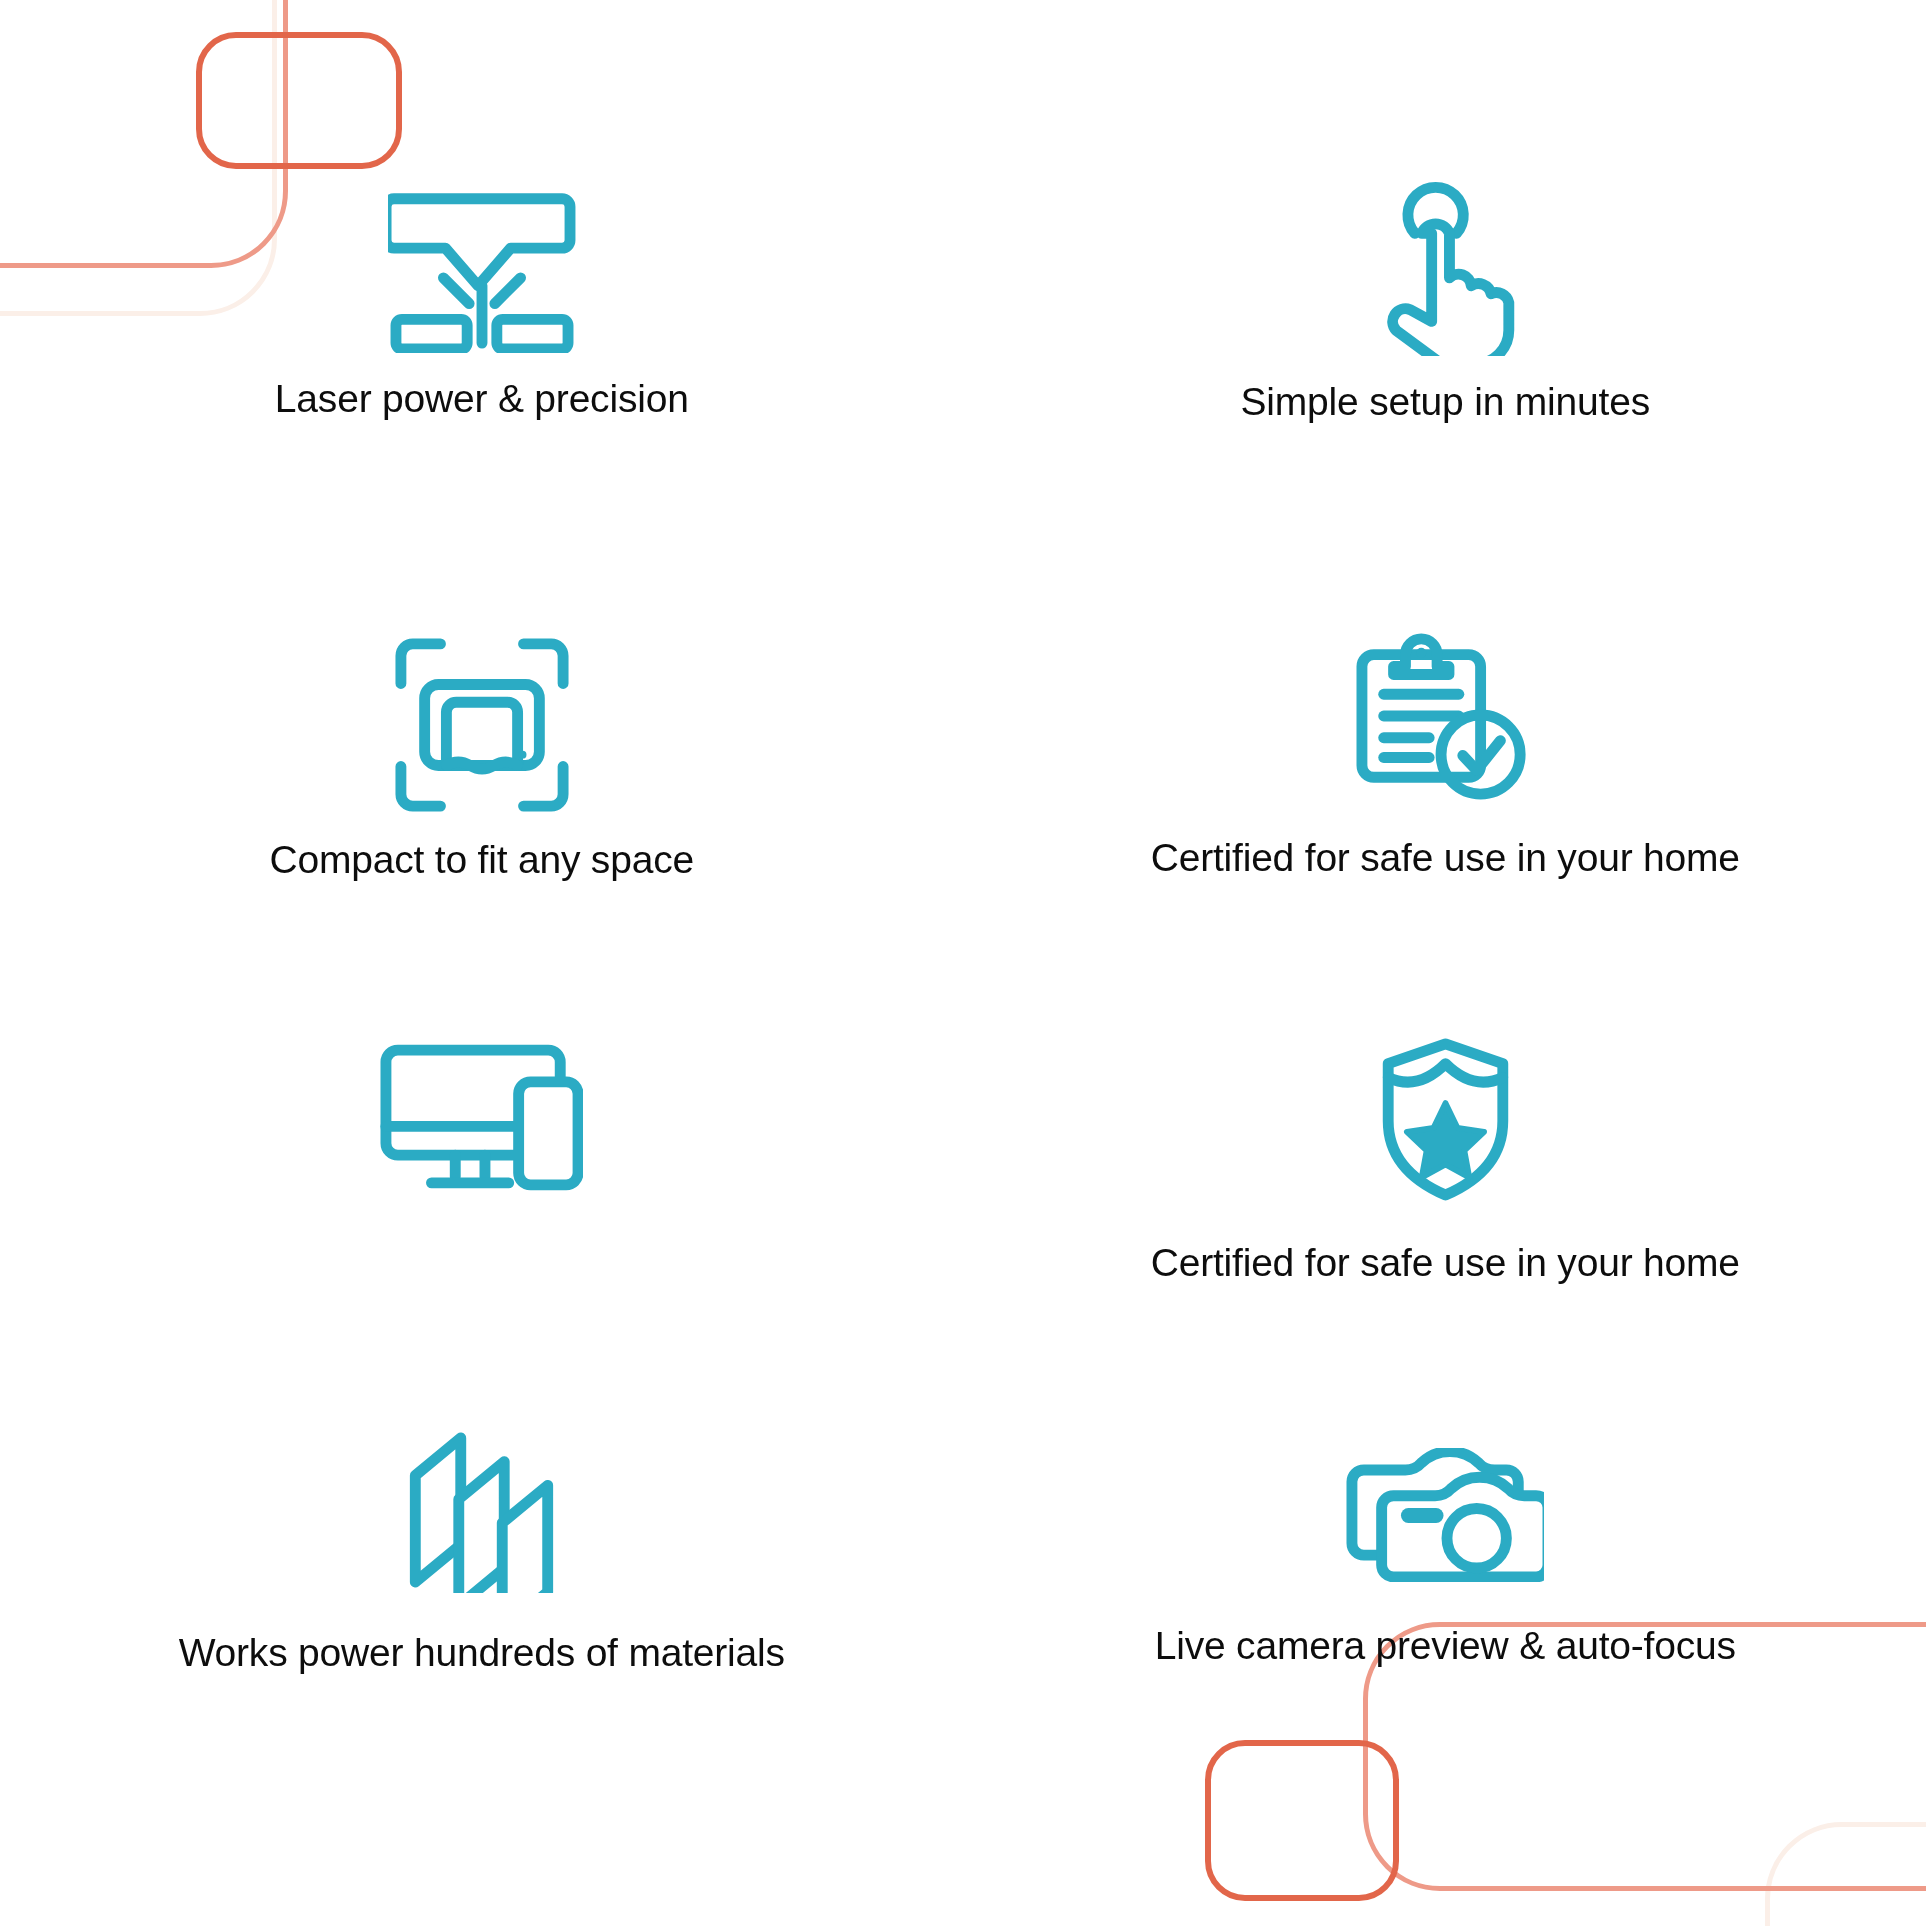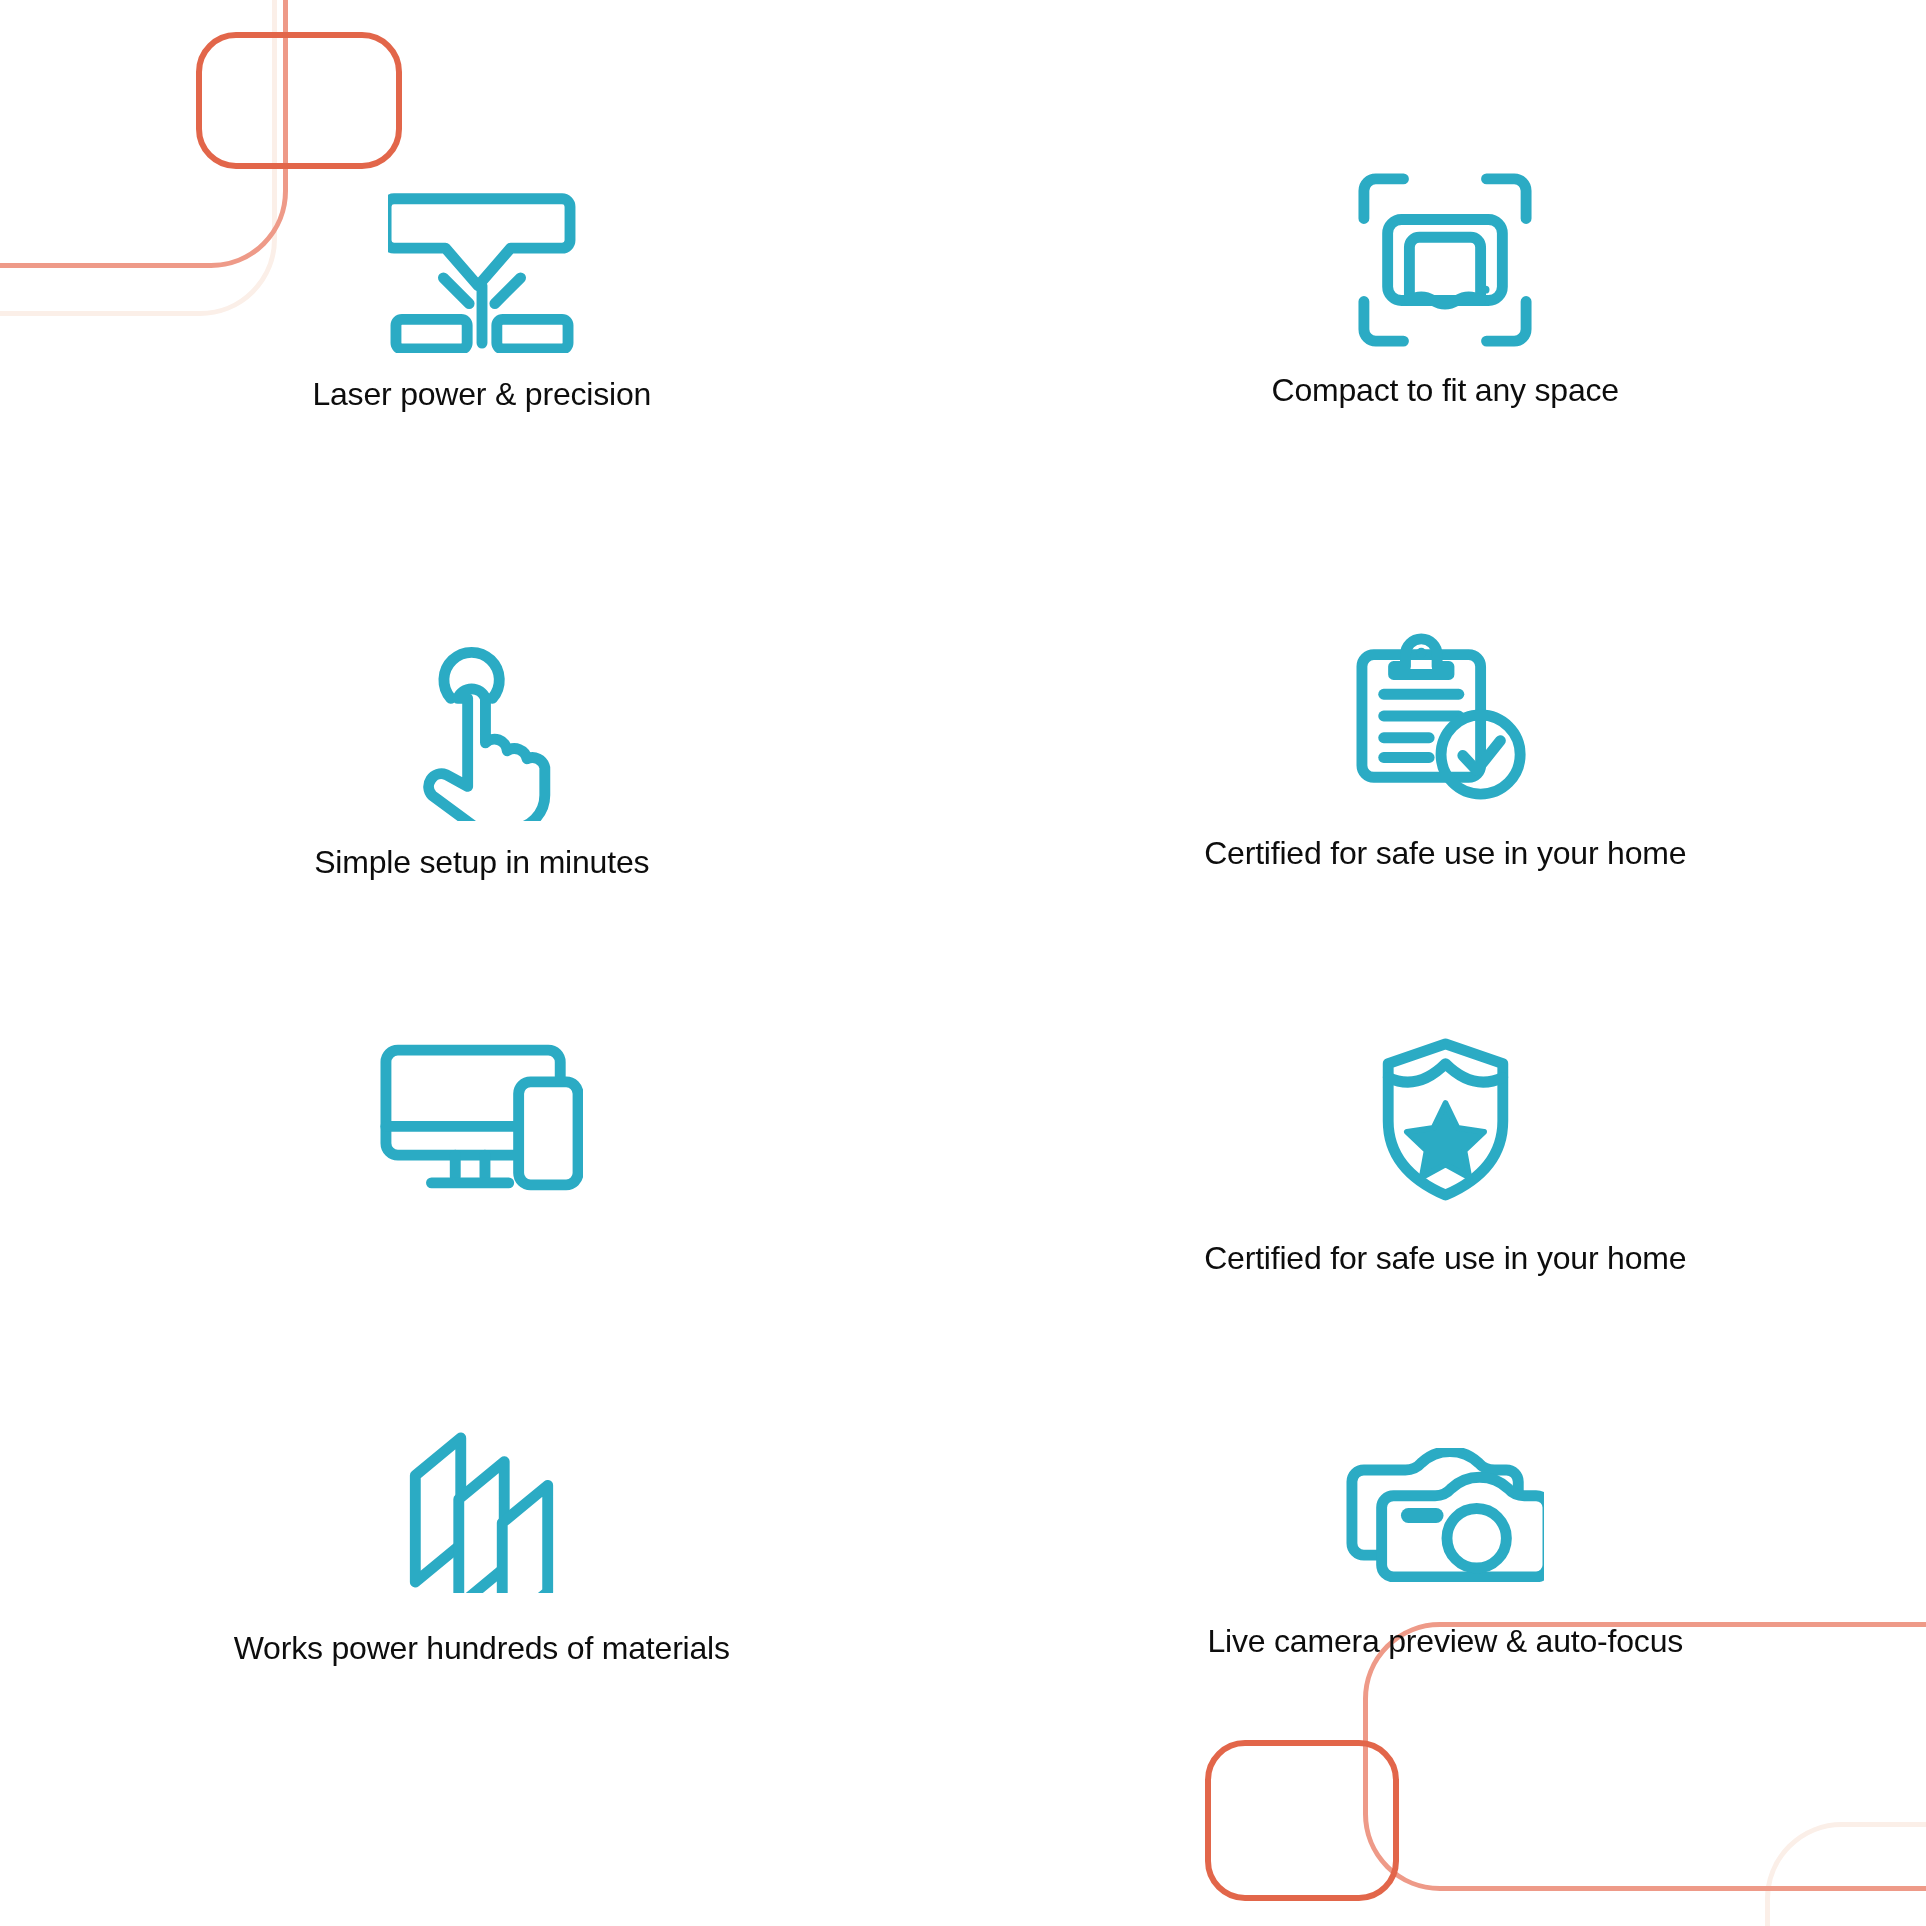--- a/index.html
+++ b/index.html
@@ -103,21 +103,21 @@
     align-items: center;
     justify-content: flex-start;
   }
   .icon-wrap {
     display: block;
     line-height: 0;
   }
   .cell-label {
     margin-top: 22px;
     font-family: "Liberation Sans", sans-serif;
-    font-size: 32px;
+    font-size: 39px;
     font-weight: 400;
     color: #0d0d0d;
     text-align: center;
     line-height: 1.22;
     letter-spacing: -0.2px;
     white-space: pre-line;
   }
   
   .cell-1 .icon-wrap { margin-top: 26px; }
   .cell-2 .icon-wrap { margin-top: 22px; }
@@ -159,41 +159,20 @@
           <path d="M134 104 l-26 26"></path>
 
           <path d="M14 146 h60 a6 6 0 0 1 6 6 v18 a6 6 0 0 1 -6 6 h-60 a6 6 0 0 1 -6 -6 v-18 a6 6 0 0 1 6 -6 z"></path>
 
           <path d="M116 146 h60 a6 6 0 0 1 6 6 v18 a6 6 0 0 1 -6 6 h-60 a6 6 0 0 1 -6 -6 v-18 a6 6 0 0 1 6 -6 z"></path>
         </svg>
       </span>
       <div class="cell-label">Laser power &amp; precision</div>
     </div>
 
-    <div class="cell cell-2">
-      <span class="icon-wrap">
-        <svg width="178" height="178" viewBox="0 0 180 180" fill="none" stroke="#2BABC4" stroke-width="11" stroke-linecap="round" stroke-linejoin="round">
-
-          <path d="M8 48 V20 a12 12 0 0 1 12 -12 h28"></path>
-          <path d="M132 8 h28 a12 12 0 0 1 12 12 v28"></path>
-          <path d="M172 132 v28 a12 12 0 0 1 -12 12 h-28"></path>
-          <path d="M48 172 h-28 a12 12 0 0 1 -12 -12 v-28"></path>
-
-          <path d="M46 49 h88 a14 14 0 0 1 14 14 v54 a14 14 0 0 1 -14 14 h-88 a14 14 0 0 1 -14 -14 v-54 a14 14 0 0 1 14 -14 z"></path>
-
-          <path d="M64 67 h52 a10 10 0 0 1 10 10 v54 h-72 v-54 a10 10 0 0 1 10 -10 z"></path>
-
-          <path d="M54 131 q12 -7 24 0 q12 7 24 0 q12 -7 24 0"></path>
-
-          <circle cx="131" cy="120" r="4" fill="#2BABC4" stroke="none"></circle>
-        </svg>
-      </span>
-      <div class="cell-label">Compact to fit any space</div>
-    </div>
-
     <div class="cell cell-3">
       <span class="icon-wrap">
         <svg width="149" height="183" viewBox="0 0 150 185" fill="none" stroke="#2BABC4" stroke-width="11" stroke-linecap="round" stroke-linejoin="round">
 
           <path d="M44 61 a28 28 0 1 1 42 0"></path>
 
           <path d="M51 61
                    a15 15 0 0 1 28 0
                    v45
                    a13 13 0 0 1 22 8
@@ -204,20 +183,41 @@
                    h-34
                    l-46 -34
                    a13 13 0 0 1 14 -21
                    l22 12
                    v-89 z"></path>
         </svg>
       </span>
       <div class="cell-label">Simple setup in minutes</div>
     </div>
 
+    <div class="cell cell-2">
+      <span class="icon-wrap">
+        <svg width="178" height="178" viewBox="0 0 180 180" fill="none" stroke="#2BABC4" stroke-width="11" stroke-linecap="round" stroke-linejoin="round">
+
+          <path d="M8 48 V20 a12 12 0 0 1 12 -12 h28"></path>
+          <path d="M132 8 h28 a12 12 0 0 1 12 12 v28"></path>
+          <path d="M172 132 v28 a12 12 0 0 1 -12 12 h-28"></path>
+          <path d="M48 172 h-28 a12 12 0 0 1 -12 -12 v-28"></path>
+
+          <path d="M46 49 h88 a14 14 0 0 1 14 14 v54 a14 14 0 0 1 -14 14 h-88 a14 14 0 0 1 -14 -14 v-54 a14 14 0 0 1 14 -14 z"></path>
+
+          <path d="M64 67 h52 a10 10 0 0 1 10 10 v54 h-72 v-54 a10 10 0 0 1 10 -10 z"></path>
+
+          <path d="M54 131 q12 -7 24 0 q12 7 24 0 q12 -7 24 0"></path>
+
+          <circle cx="131" cy="120" r="4" fill="#2BABC4" stroke="none"></circle>
+        </svg>
+      </span>
+      <div class="cell-label">Compact to fit any space</div>
+    </div>
+
     <div class="cell cell-4">
       <span class="icon-wrap">
         <svg width="183" height="178" viewBox="0 0 185 180" fill="none" stroke="#2BABC4" stroke-width="11" stroke-linecap="round" stroke-linejoin="round">
 
           <path d="M20 29 h96 a12 12 0 0 1 12 12 v100 a12 12 0 0 1 -12 12 h-96 a12 12 0 0 1 -12 -12 v-100 a12 12 0 0 1 12 -12 z"></path>
 
           <path d="M52 41 v-12 a16 16 0 0 1 32 0 v12 h12 v8 h-56 v-8 z"></path>
           <circle cx="68" cy="27" r="5" fill="#2BABC4" stroke="none"></circle>
 
           <path d="M30 69 h76"></path>

